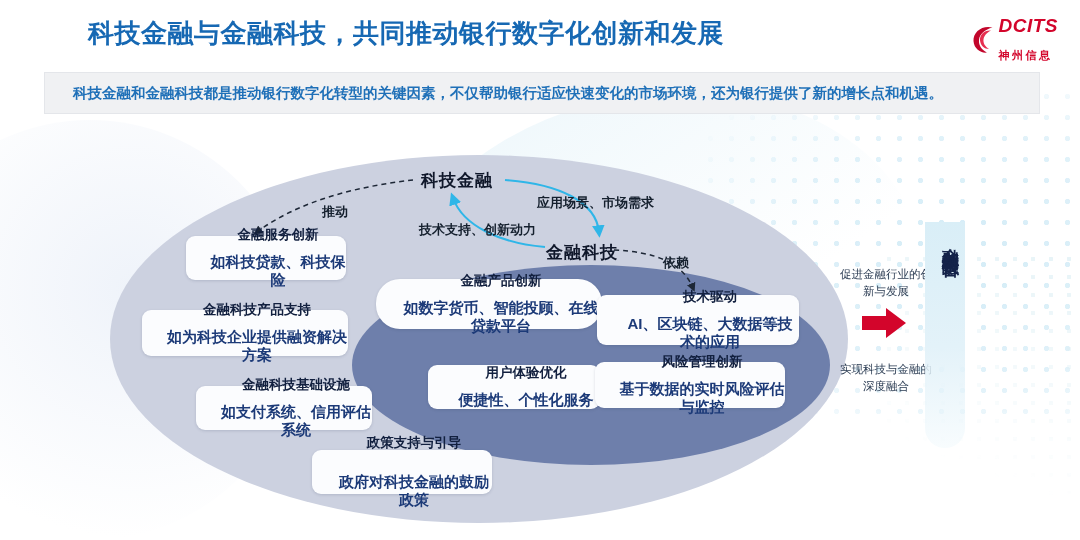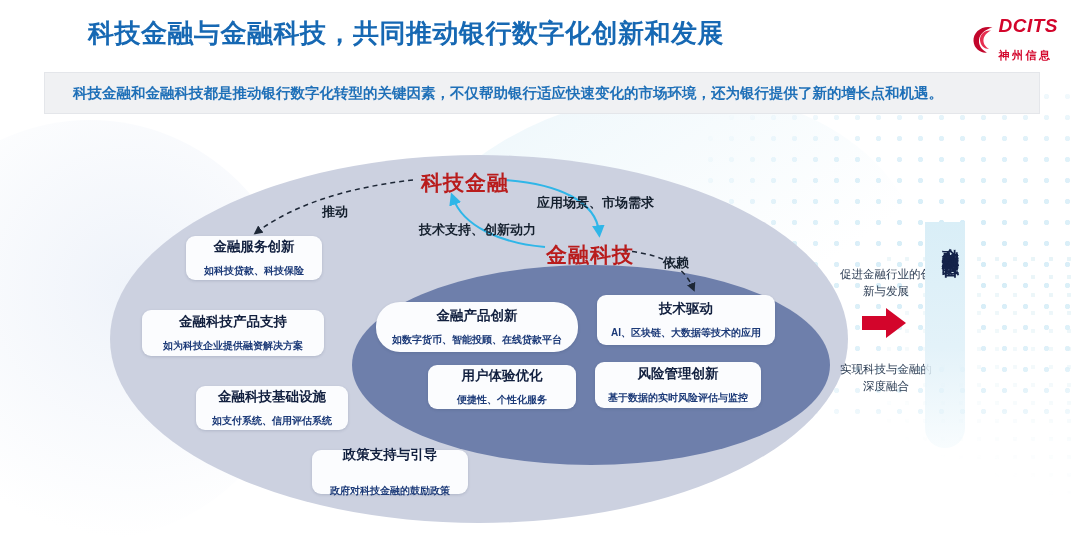--- a/index.html
+++ b/index.html
@@ -70,37 +70,38 @@
     border-radius:50%;
     background:#6e7fab;
   }
 
   
   .card{
     position:absolute;background:#fbfcfe;border-radius:9px;
     box-shadow:0 1px 3px rgba(40,50,80,.16);
     display:flex;flex-direction:column;align-items:center;justify-content:center;
     text-align:center;
+    padding-left:24px;
   }
   .card .t{font-size:13.5px;font-weight:bold;color:#12203f;line-height:1.25;}
-  .card .s{font-size:10px;font-weight:bold;color:#1c3a78;margin-top:9px;line-height:1.2;}
+  .card .s{font-size:15px;font-weight:bold;color:#1c3a78;margin-top:9px;line-height:1.2;}
 
   #card-fin-service{left:186px;top:236px;width:136px;height:44px;}
   #card-fin-product-support{left:142px;top:310px;width:182px;height:46px;}
   #card-fin-infra{left:196px;top:386px;width:152px;height:44px;}
   #card-policy{left:312px;top:450px;width:156px;height:44px;gap:12px;}
 
-  #card-product-innov{left:376px;top:302px;width:202px;height:50px;border-radius:24px;}
+  #card-product-innov{left:376px;top:279px;width:202px;height:50px;border-radius:24px;}
   #card-ux{left:428px;top:365px;width:148px;height:44px;}
   #card-tech-drive{left:597px;top:295px;width:178px;height:50px;}
   #card-risk{left:595px;top:362px;width:166px;height:46px;}
 
   
   .lbl{position:absolute;white-space:nowrap;}
-  .lbl-cyan{font-size:21px;font-weight:bold;color:#b91c1c;letter-spacing:1px;}
+  .lbl-cyan{font-size:17px;font-weight:bold;color:#0f172a;letter-spacing:1px;}
   .lbl-dark{font-size:13px;font-weight:bold;color:#15202e;}
 
   #lbl-keji-jinrong{left:421px;top:169px;}
   #lbl-jinrong-keji{left:546px;top:241px;font-family:Liberation Serif, serif;}
   #lbl-tuidong{left:322px;top:203px;}
   #lbl-scene{left:537px;top:194px;}
   #lbl-tech-support{left:419px;top:221px;}
   #lbl-yilai{left:663px;top:254px;}
 
   

